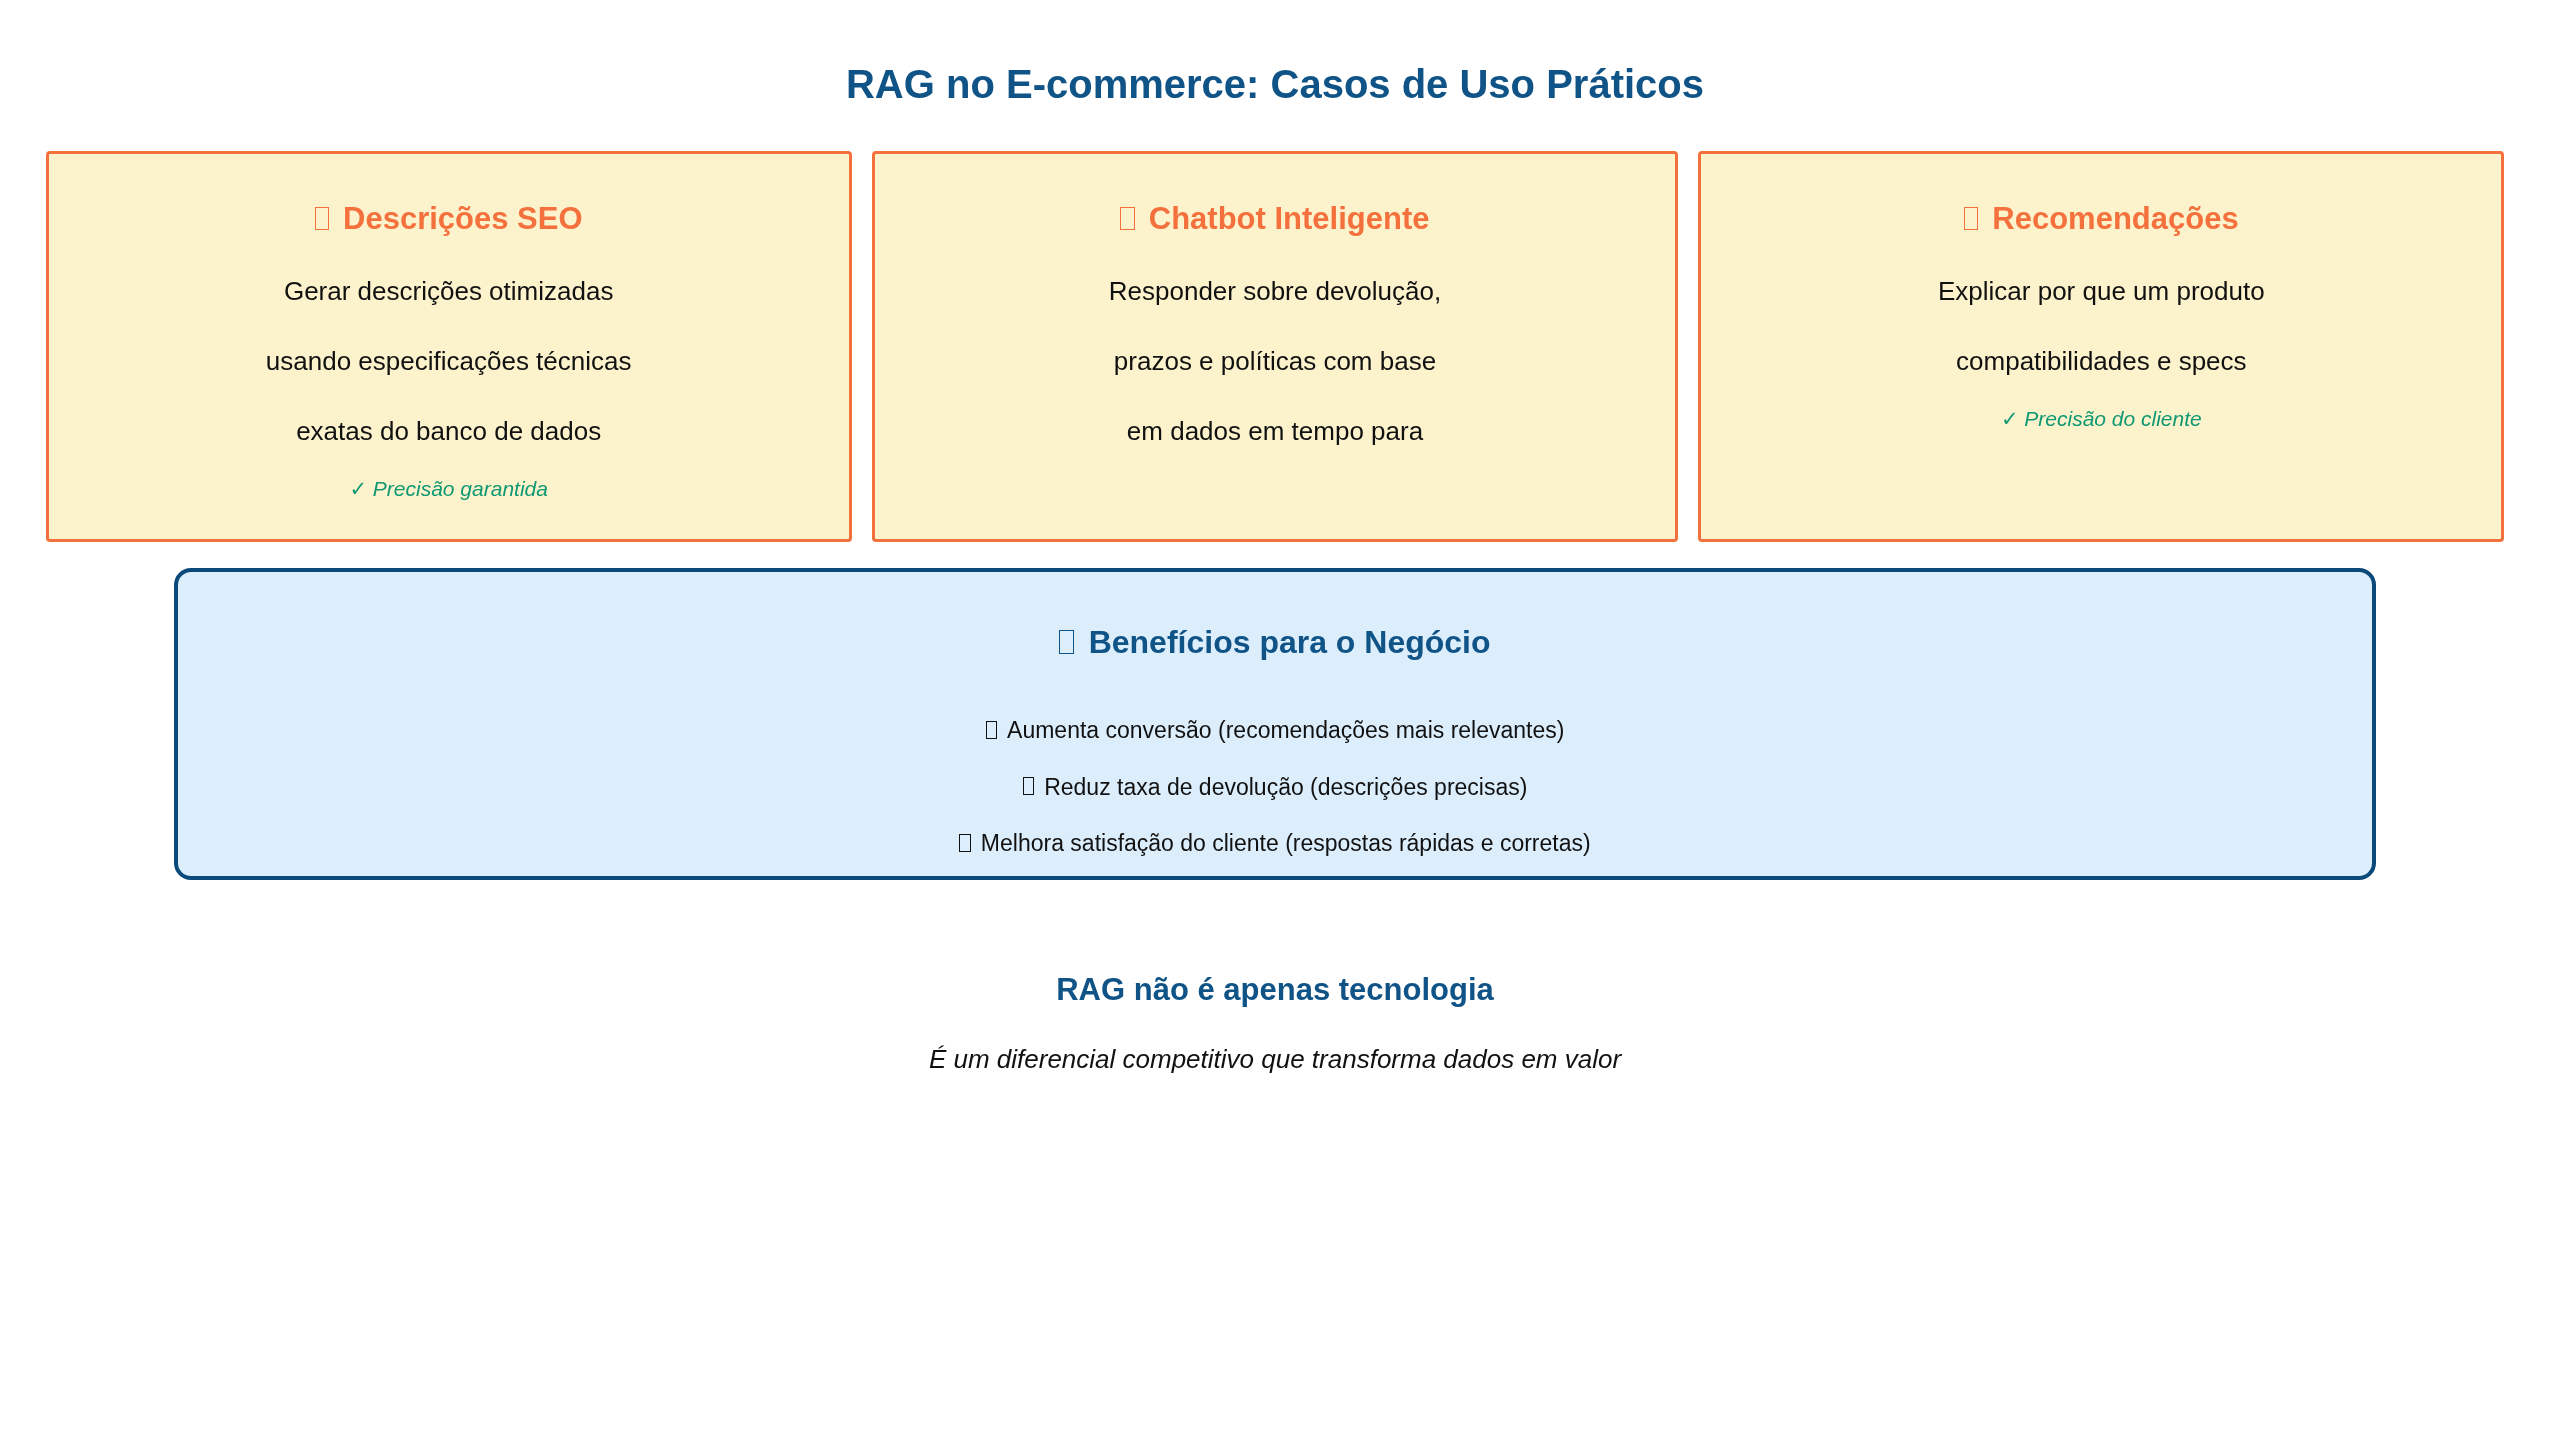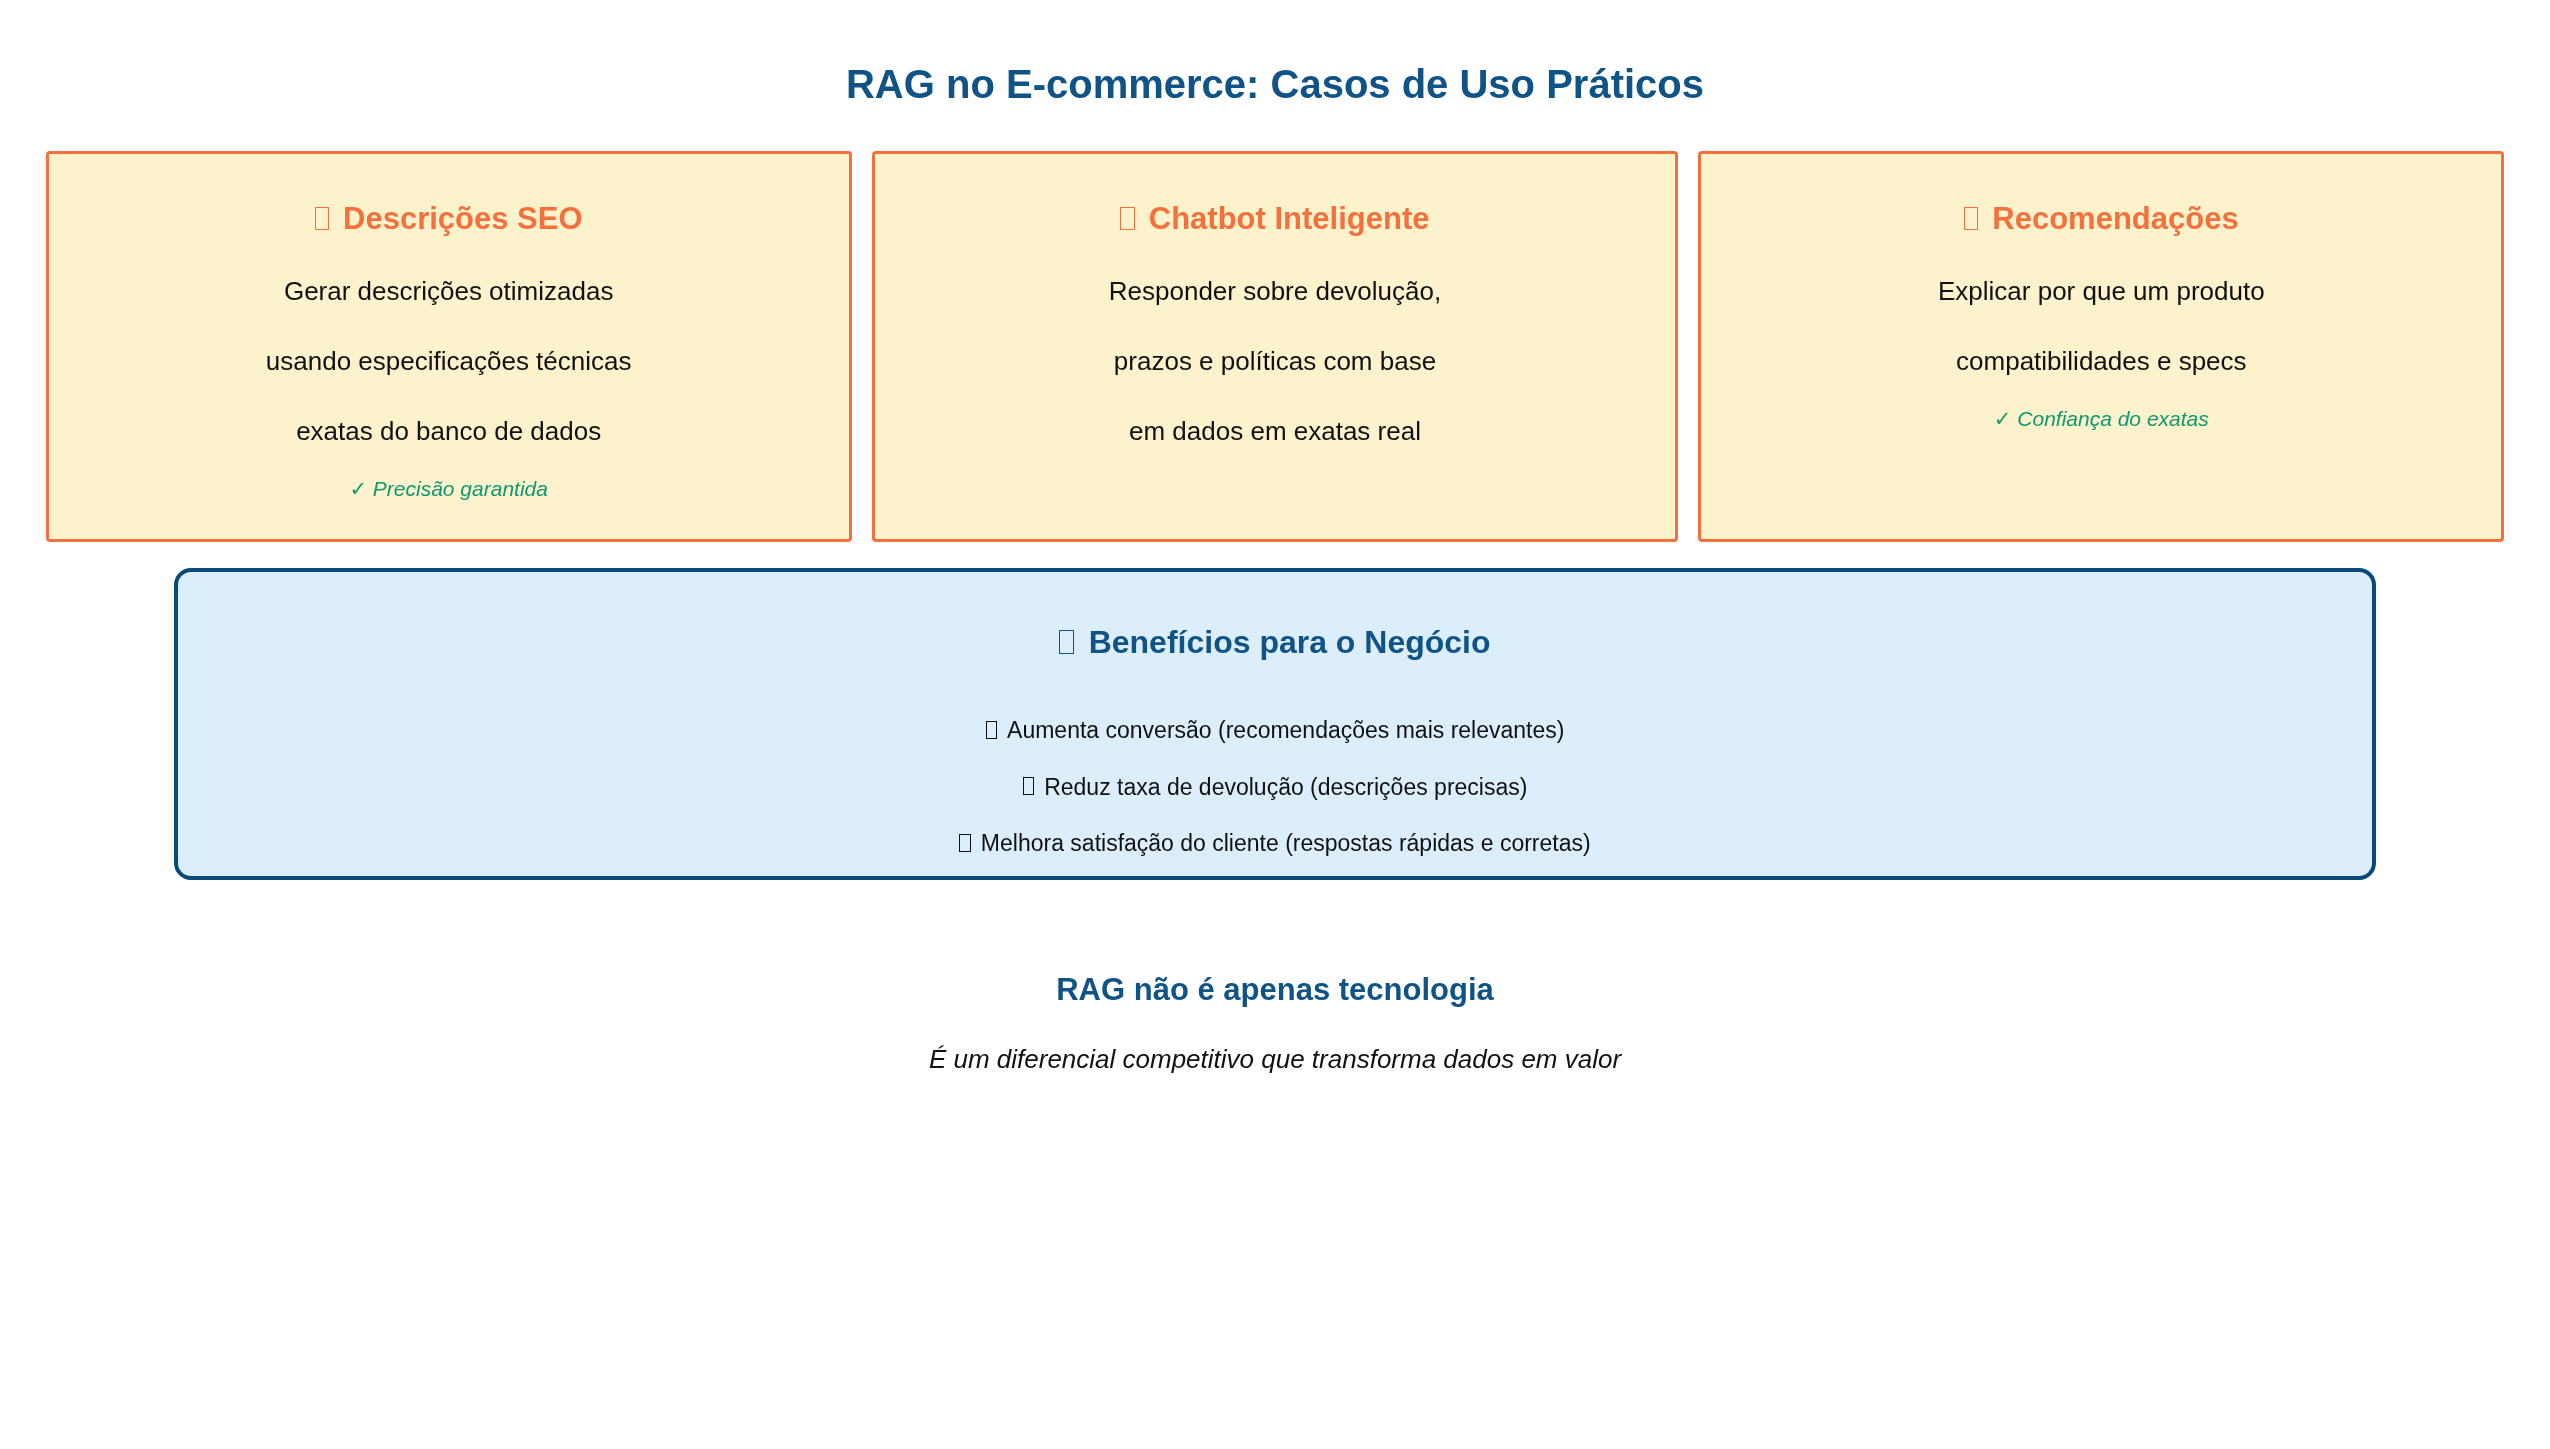--- a/index.html
+++ b/index.html
@@ -122,28 +122,28 @@
       <p class="card-line">Gerar descrições otimizadas</p>
       <p class="card-line">usando especificações técnicas</p>
       <p class="card-line">exatas do banco de dados</p>
       <p class="card-check">✓ Precisão garantida</p>
     </section>
 
     <section class="card">
       <h2 class="card-title"><span class="tofu"></span><span>Chatbot Inteligente</span></h2>
       <p class="card-line">Responder sobre devolução,</p>
       <p class="card-line">prazos e políticas com base</p>
-      <p class="card-line">em dados em exatas real</p>
+      <p class="card-line">em dados em tempo para</p>
     </section>
 
     <section class="card">
       <h2 class="card-title"><span class="tofu"></span><span>Recomendações</span></h2>
       <p class="card-line">Explicar por que um produto</p>
       <p class="card-line">compatibilidades e specs</p>
-      <p class="card-check">✓ Confiança do exatas</p>
+      <p class="card-check">✓ Precisão do cliente</p>
     </section>
 
   </div>
 
   <section class="benefits">
     <h2 class="benefits-title"><span class="tofu"></span><span>Benefícios para o Negócio</span></h2>
     <p class="benefit-item first"><span class="tofu small"></span><span>Aumenta conversão (recomendações mais relevantes)</span></p>
     <p class="benefit-item"><span class="tofu small"></span><span>Reduz taxa de devolução (descrições precisas)</span></p>
     <p class="benefit-item"><span class="tofu small"></span><span>Melhora satisfação do cliente (respostas rápidas e corretas)</span></p>
   </section>

